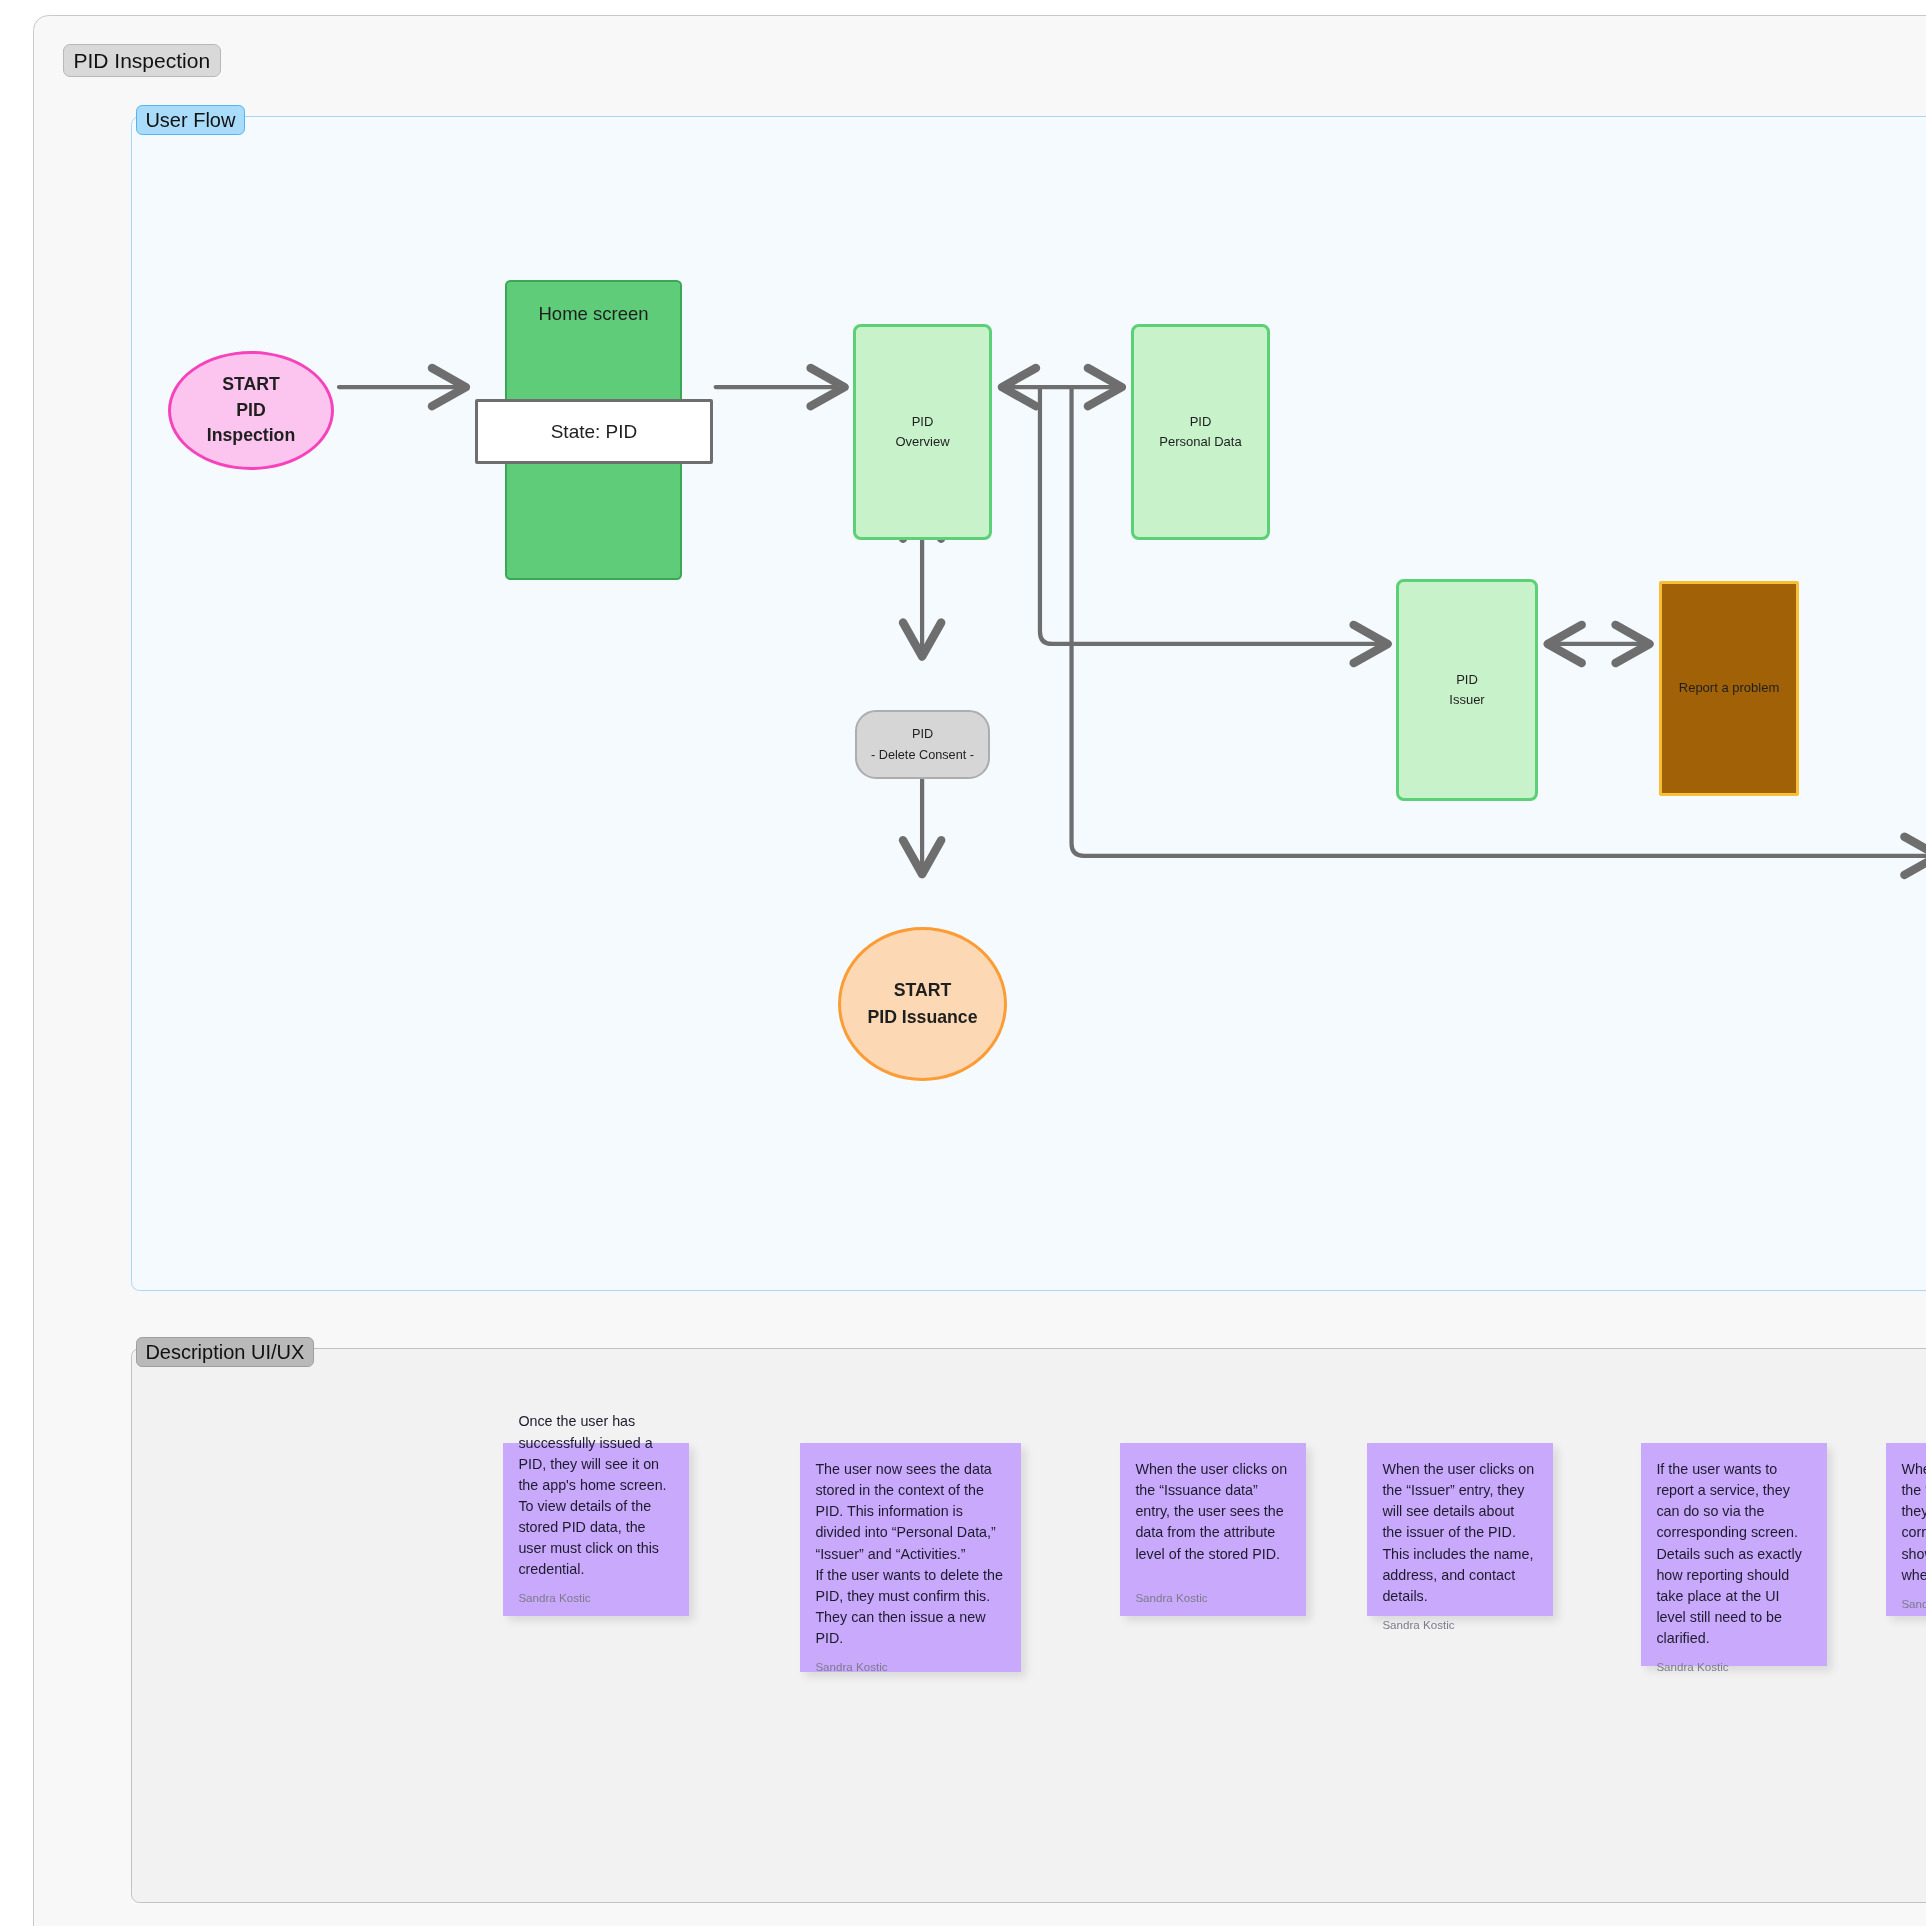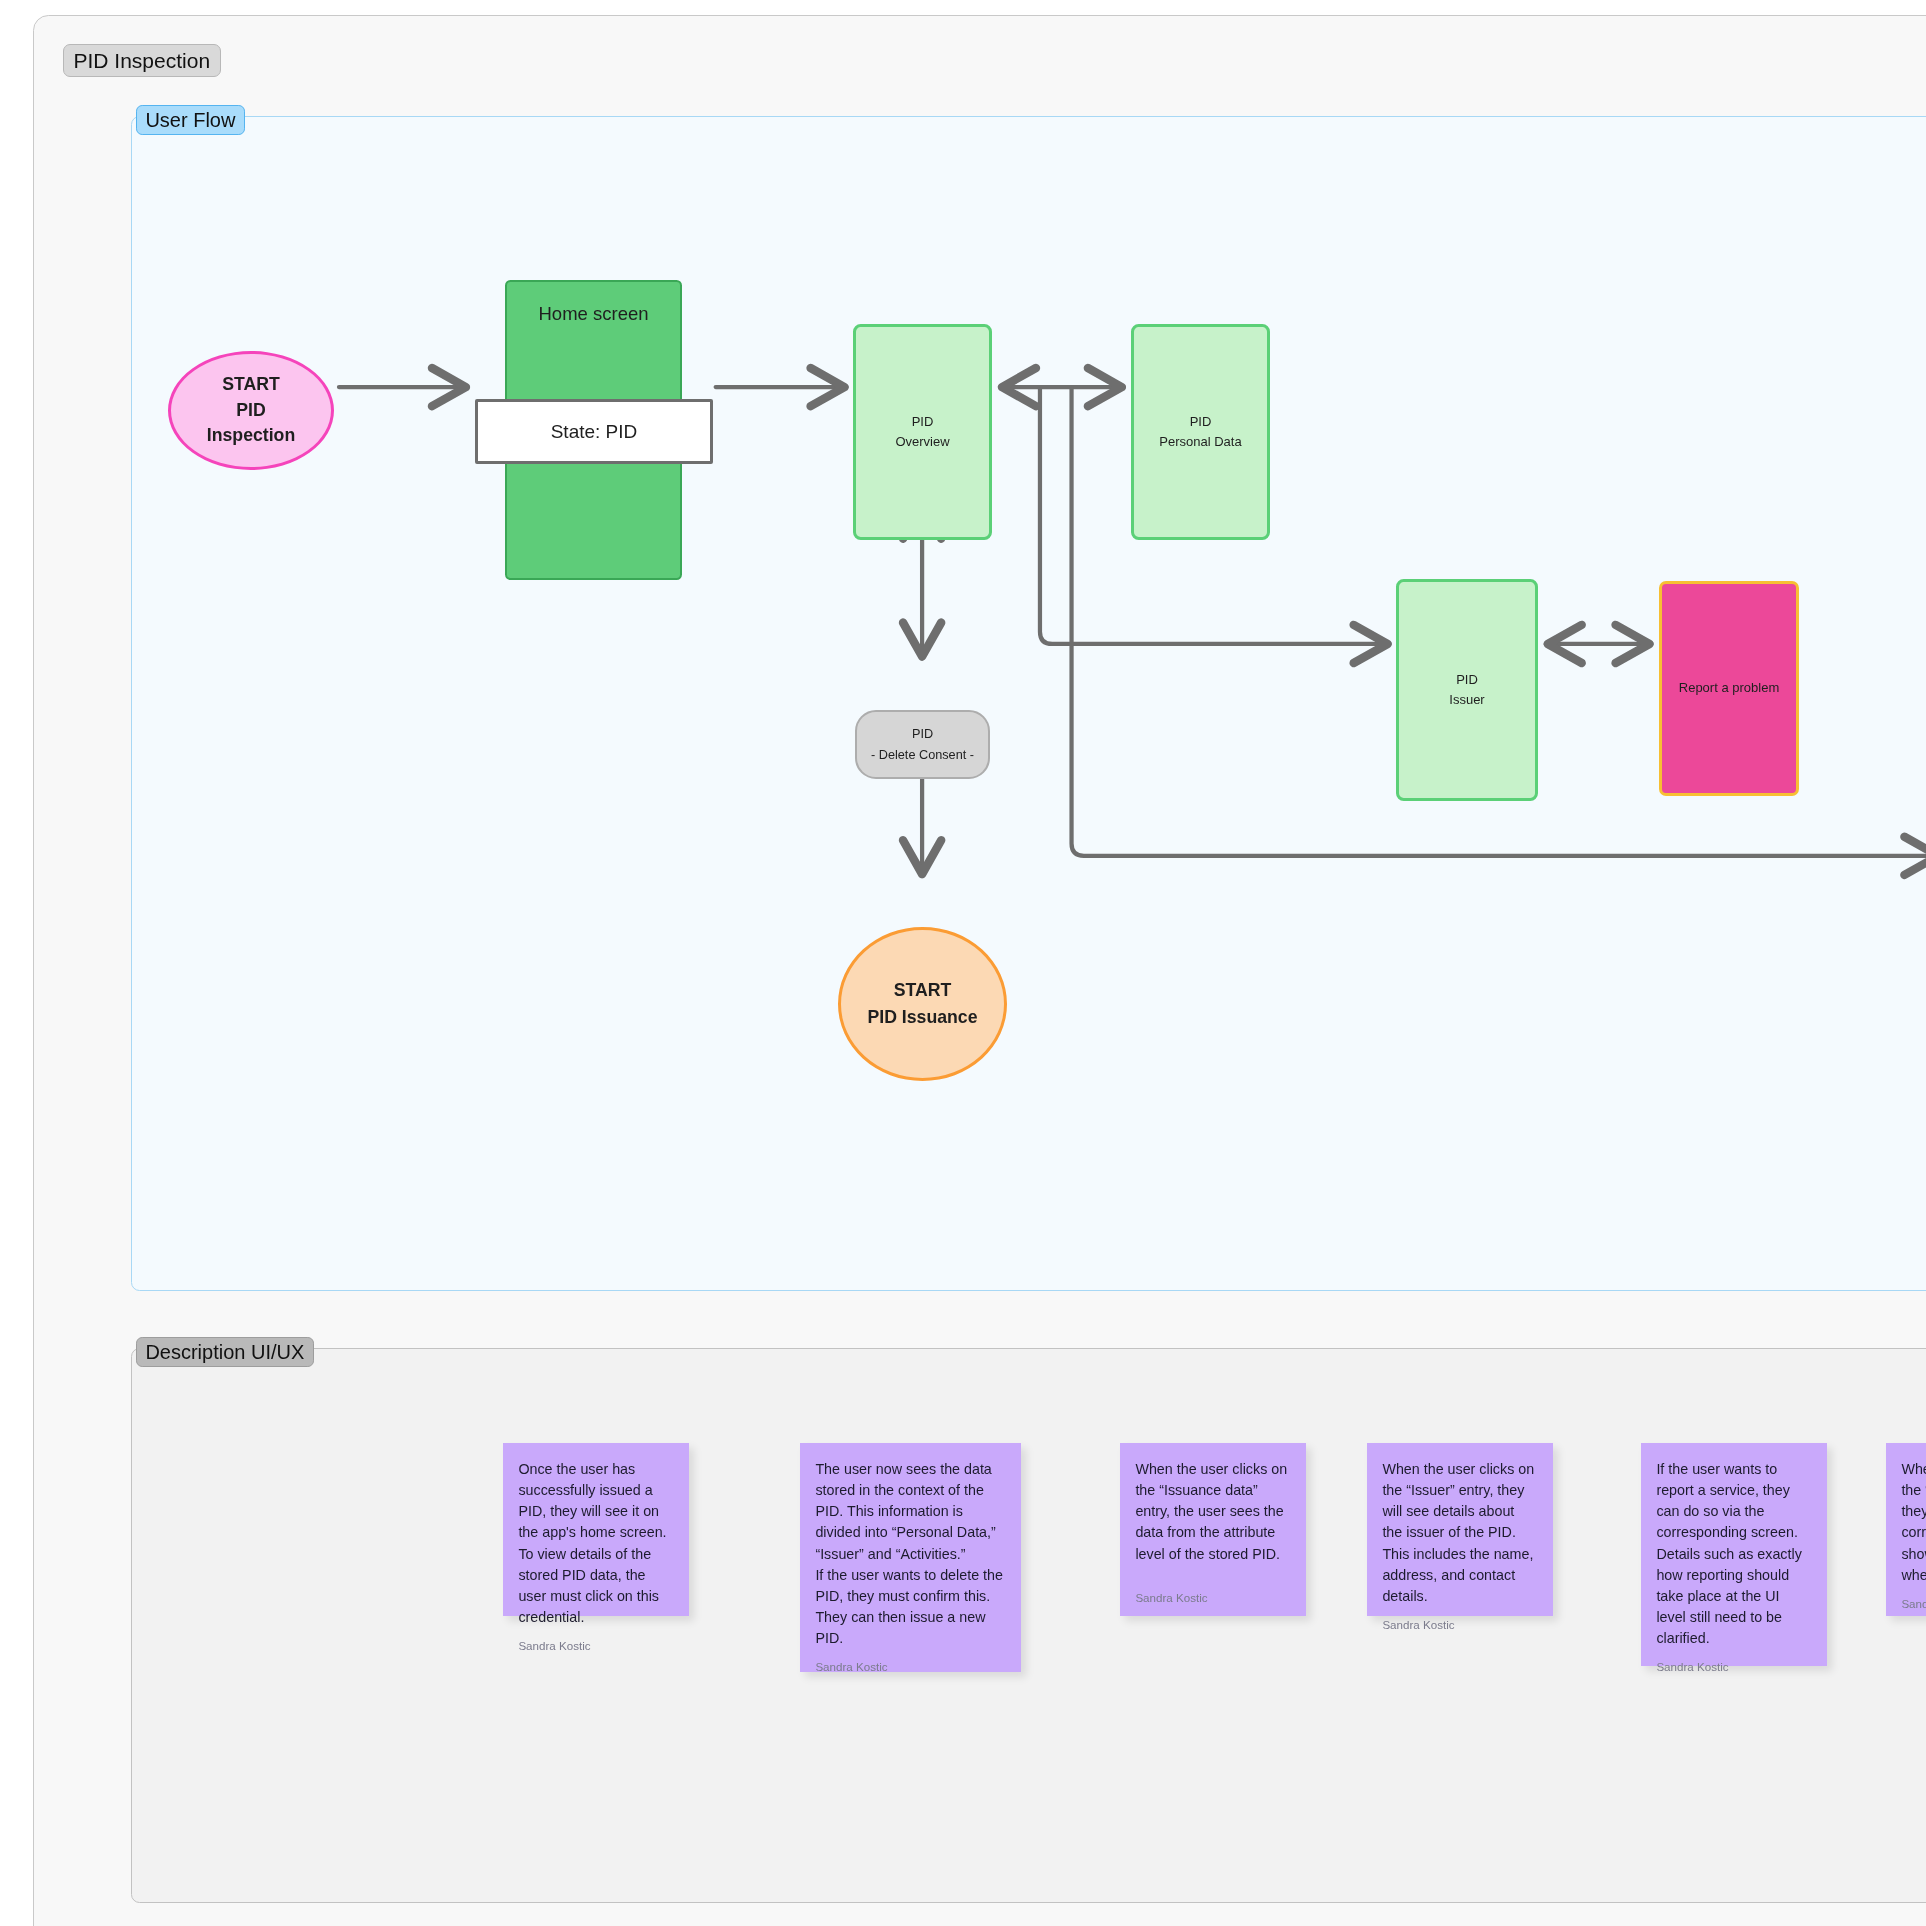--- a/index.html
+++ b/index.html
@@ -135,23 +135,23 @@
     font-size: 19px;
   }
   .node-green {
     background: #c7f2ca;
     border: 3.1px solid #5bd077;
     border-radius: 7.7px;
     font-size: 13px;
     line-height: 1.55;
   }
   .node-yellow {
-    background: #ec4899;
+    background: #a16207;
     border: 3.1px solid #f7bf33;
-    border-radius: 7px;
+    border-radius: 2px;
     font-size: 13px;
     line-height: 1.55;
   }
   .node-pid-overview { left: 853px; top: 279px; width: 139px; height: 216px; }
   .node-pid-personal { left: 1131px; top: 279px; width: 139px; height: 216px; }
   .node-pid-issuer   { left: 1396px; top: 534px; width: 142px; height: 222px; }
   .node-report       { left: 1659px; top: 536px; width: 140px; height: 215px; }
 
   .node-delete-consent {
     left: 855px;
@@ -296,21 +296,21 @@
 
   <div class="node node-start-issuance">
     <span class="ln">START</span>
     <span class="ln">PID Issuance</span>
   </div>
 
   <div class="section sec-uiux">
     <div class="section-tag">Description UI/UX</div>
   </div>
 
-  <div class="sticky sticky-purple" style="left:503px; top:1443px; width:186px; height:173px;">
+  <div class="sticky sticky-purple" style="left:503px; top:1443px; width:186px; height:173px;justify-content:flex-end;">
     <div class="body">Once the user has successfully issued a PID, they will see it on the app's home screen. To view details of the stored PID data, the user must click on this credential.</div>
     <div class="author">Sandra Kostic</div>
   </div>
 
   <div class="sticky sticky-purple" style="left:800px; top:1443px; width:221px; height:229px;">
     <div class="body">The user now sees the data stored in the context of the PID. This information is divided into “Personal Data,” “Issuer” and “Activities.”
 If the user wants to delete the PID, they must confirm this. They can then issue a new PID.</div>
     <div class="author">Sandra Kostic</div>
   </div>
 

